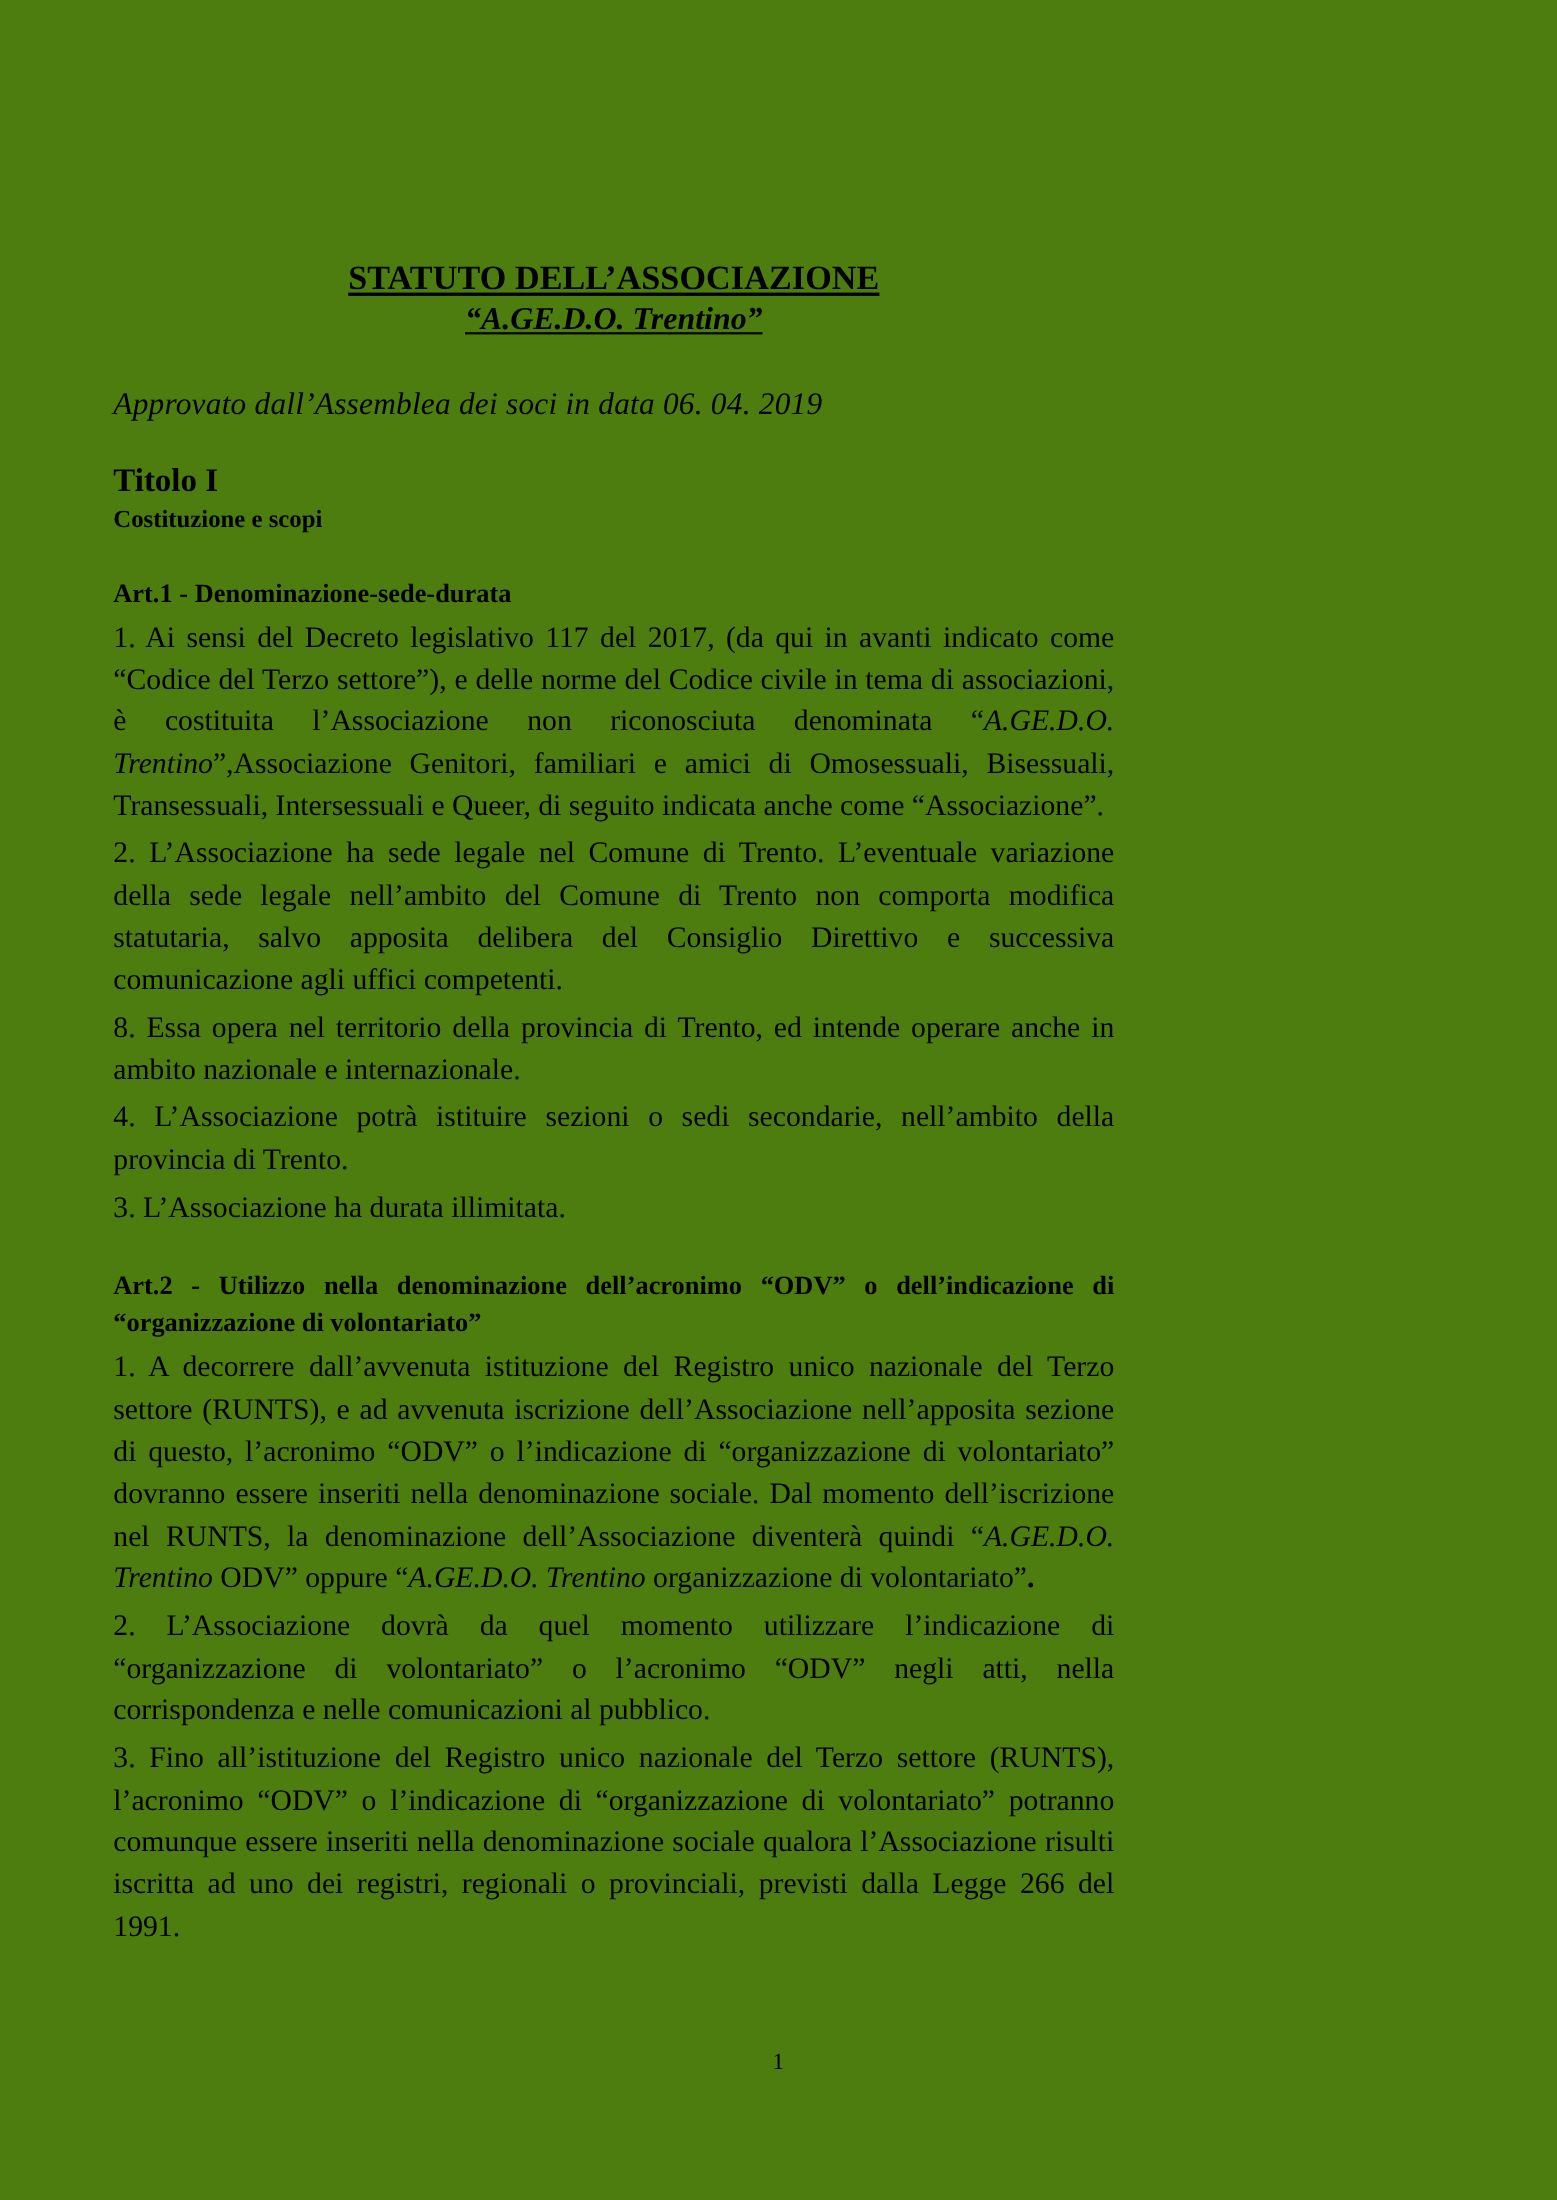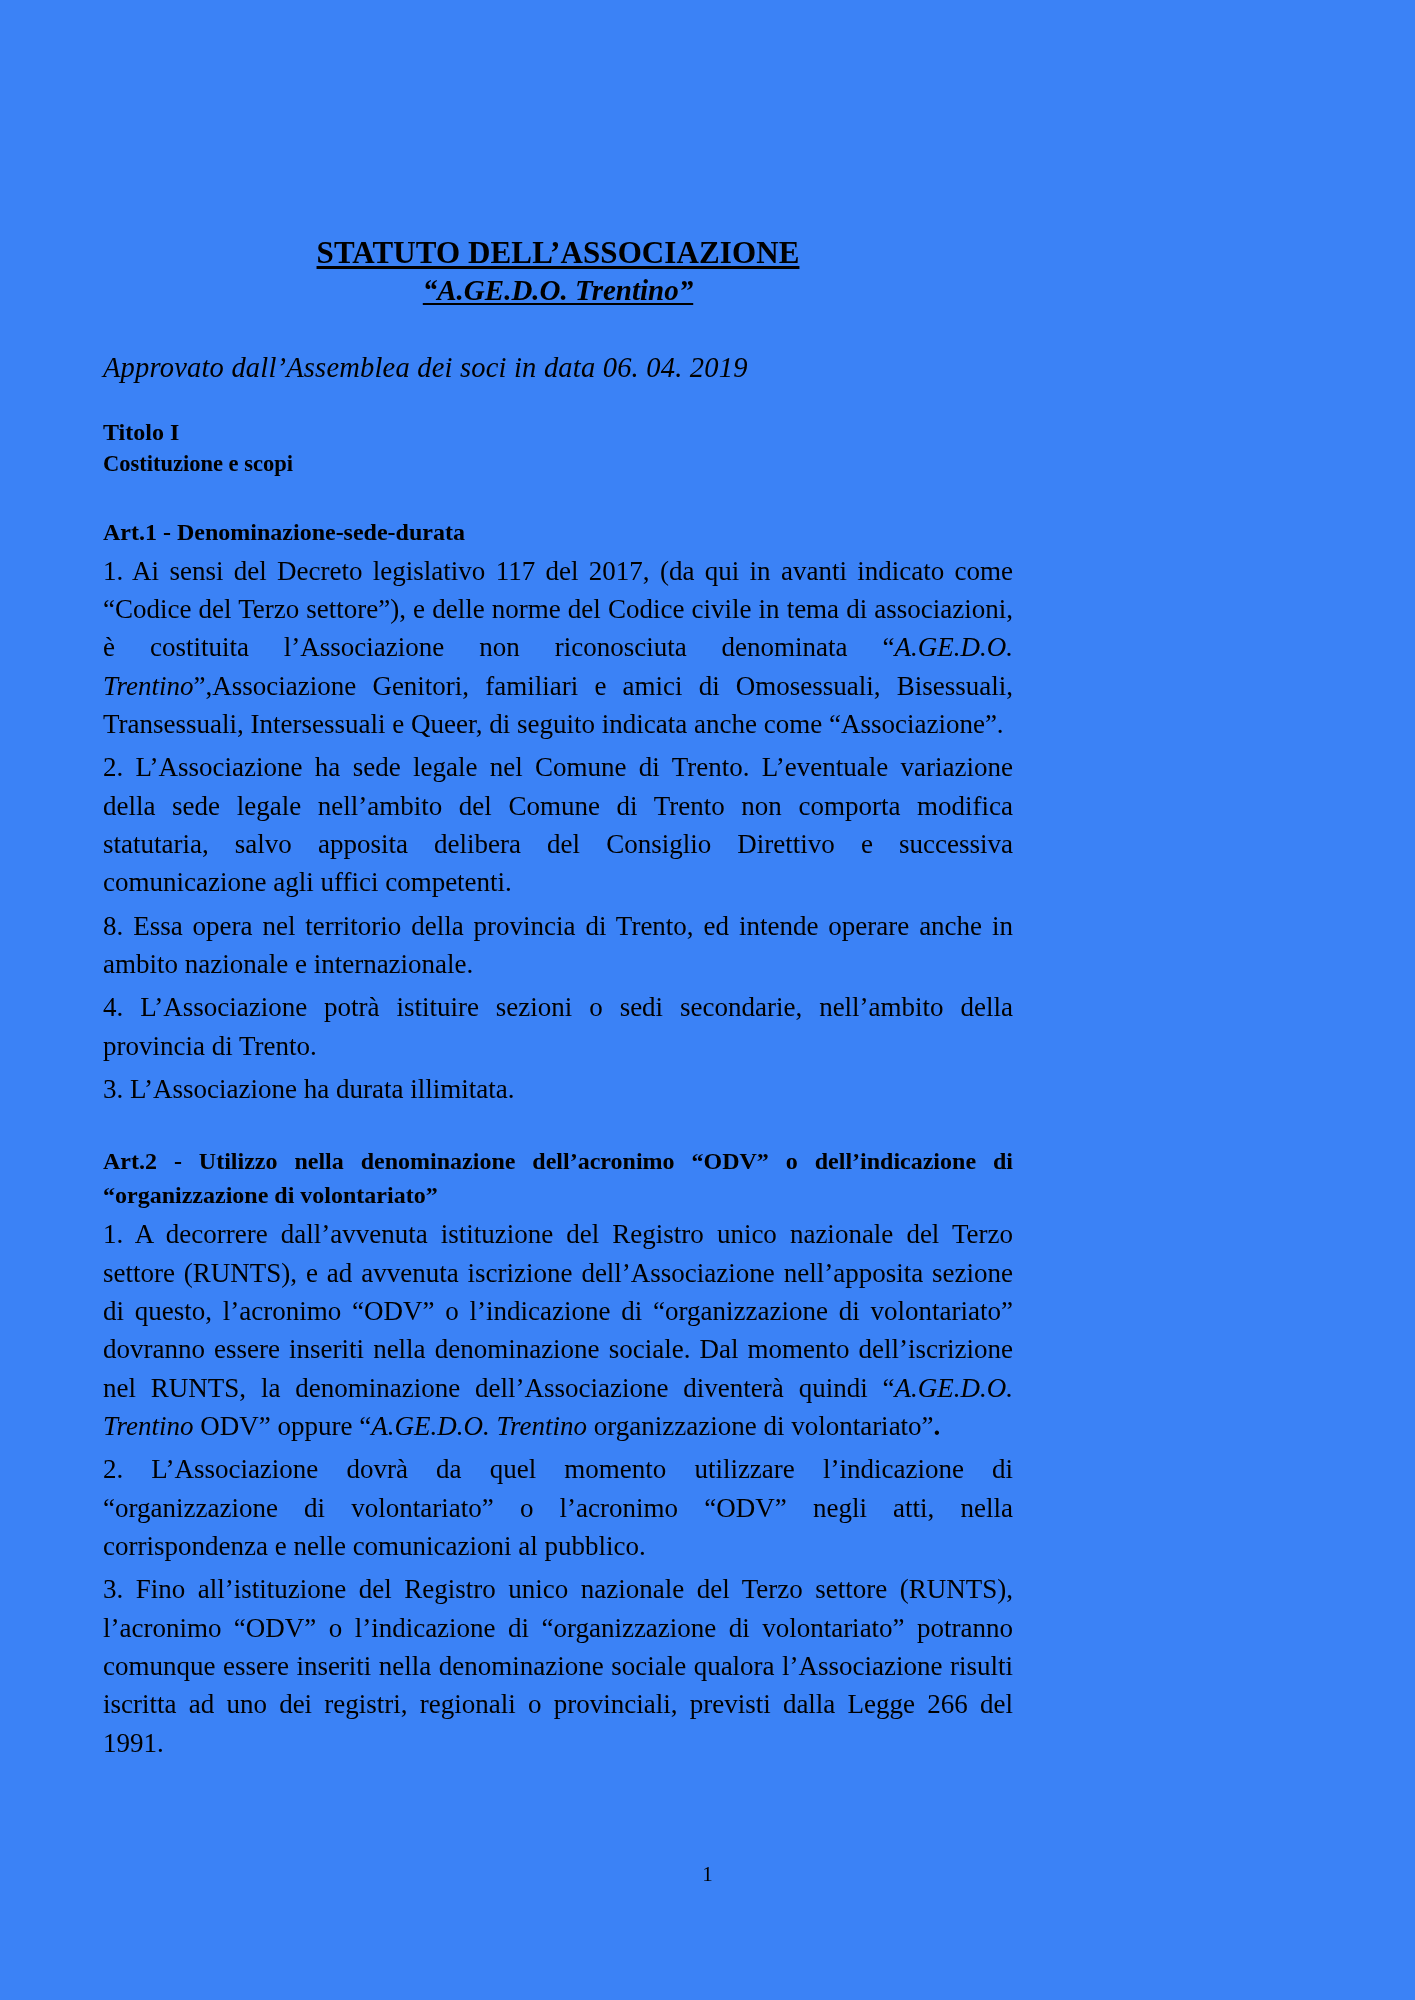--- a/index.html
+++ b/index.html
@@ -12,21 +12,21 @@
     height: 2000px;
     font-family: "Liberation Serif", "DejaVu Serif", serif;
     color: #000000;
     position: relative;
     overflow: hidden;
   }
   .page {
     position: relative;
     width: 1415px;
     height: 2000px;
-    background: #3b82f6;
+    background: #4d7c0f;
     box-sizing: border-box;
     padding: 0;
   }
   .content {
     position: absolute;
     left: 103px;
     top: 0;
     width: 910px;
   }
 
@@ -65,21 +65,21 @@
     line-height: 1.2;
     margin: 0;
     padding-top: 44px;
     text-align: left;
     letter-spacing: 0.2px;
   }
 
   
   .titolo {
     font-weight: bold;
-    font-size: 24px;
+    font-size: 30px;
     line-height: 1.32;
     margin: 0;
     padding-top: 32px;
   }
   .titolo-sub {
     font-weight: bold;
     font-size: 22.5px;
     line-height: 1.32;
     margin: 0;
   }

